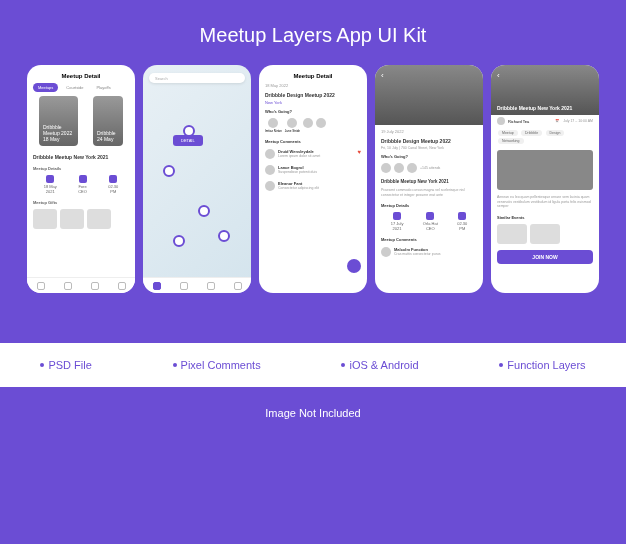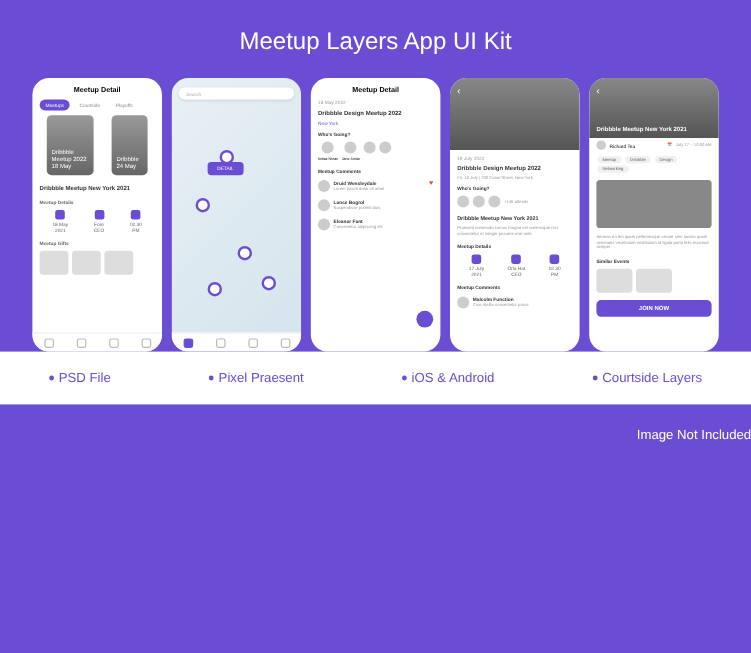--- a/index.html
+++ b/index.html
@@ -1,23 +1,23 @@
 <!DOCTYPE html>
 <html><head>
 <meta charset="utf-8">
 <style>
 *{margin:0;padding:0;box-sizing:border-box;font-family:-apple-system,sans-serif}
 body{width:626px;height:544px;background:#6b4dd4;overflow:hidden}
 .header{text-align:center;color:#fff;font-size:20px;font-weight:500;padding:24px 0 18px}
 .screens{display:flex;justify-content:center;gap:8px;padding:0 20px}
 .screen{width:108px;height:228px;background:#fff;border-radius:14px;overflow:hidden;position:relative;font-size:5px}
-.features{background:#fff;padding:16px 0;display:flex;justify-content:space-around;color:#6b4dd4;font-size:11px}
+.features{background:#fff;margin-top:50px;padding:16px 0;display:flex;justify-content:space-around;color:#6b4dd4;font-size:11px}
 .feat{display:flex;align-items:center;gap:4px}
 .dot{width:4px;height:4px;border-radius:50%;background:#6b4dd4}
-.footer{text-align:right;color:#fff;font-size:11px;padding:20px 0}
+.footer{text-align:center;color:#fff;font-size:11px;padding:20px 0}
 .s-title{font-size:6px;font-weight:600;text-align:center;padding:8px 0 4px}
 .tabs{display:flex;gap:3px;padding:0 6px;font-size:4px}
 .tab{padding:2px 5px;border-radius:6px;color:#888}
 .tab.active{background:#6b4dd4;color:#fff}
 .hero{height:50px;background:linear-gradient(#999,#666);margin:4px 6px;border-radius:4px;position:relative}
 .hero-text{position:absolute;bottom:4px;left:4px;color:#fff;font-size:5px}
 .section-h{font-size:5px;font-weight:600;padding:4px 6px 2px;color:#333}
 .detail-row{display:flex;justify-content:space-around;padding:2px 6px;font-size:4px}
 .detail-item{text-align:center;color:#666}
 .detail-item .ic{width:8px;height:8px;background:#6b4dd4;border-radius:2px;margin:0 auto 1px}
@@ -233,25 +233,25 @@
 
 </div>
 
 <div class="features">
   <div class="feat">
       <span class="dot"></span>
       <span>PSD File</span>
     </div>
   <div class="feat">
       <span class="dot"></span>
-      <span>Pixel Praesent</span>
+      <span>Pixel Comments</span>
     </div>
   <div class="feat">
       <span class="dot"></span>
       <span>iOS &amp; Android</span>
     </div>
   <div class="feat">
       <span class="dot"></span>
-      <span>Courtside Layers</span>
+      <span>Function Layers</span>
     </div>
 </div>
 
 <div class="footer">Image Not Included</div>
 
 </body></html>

